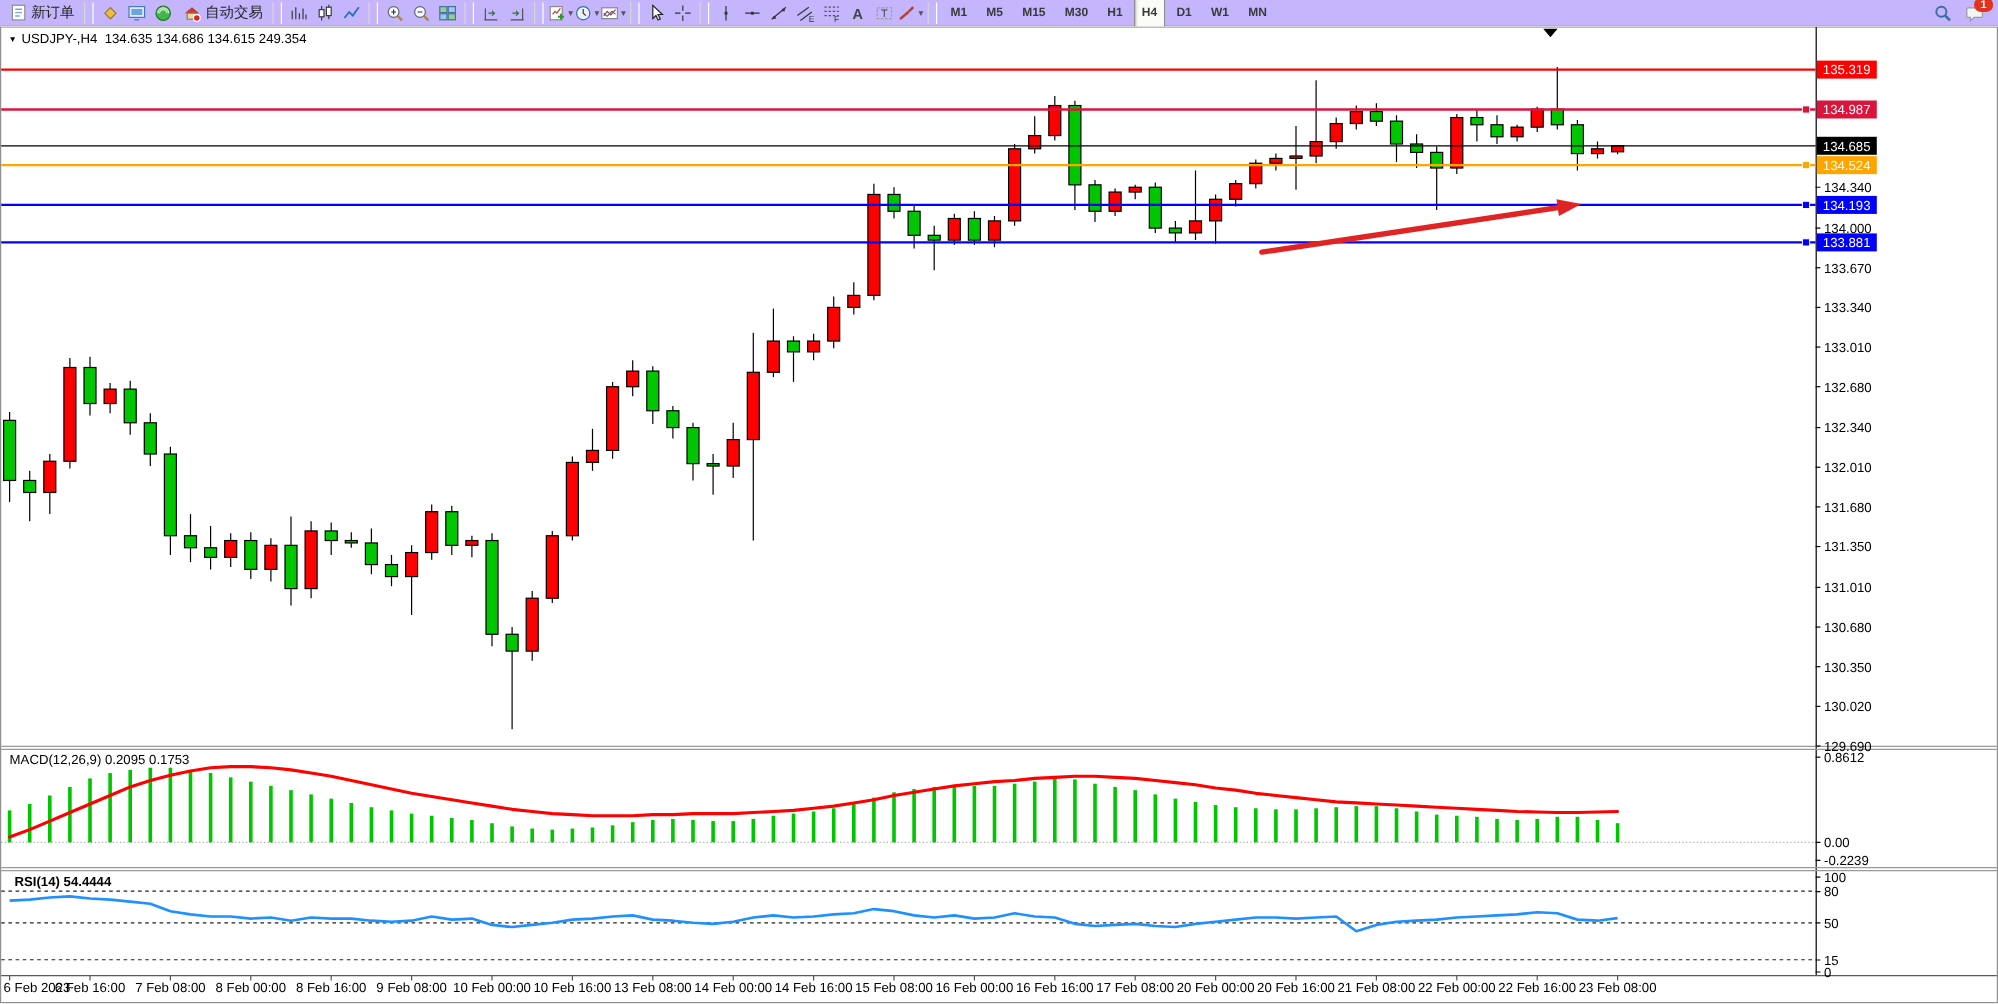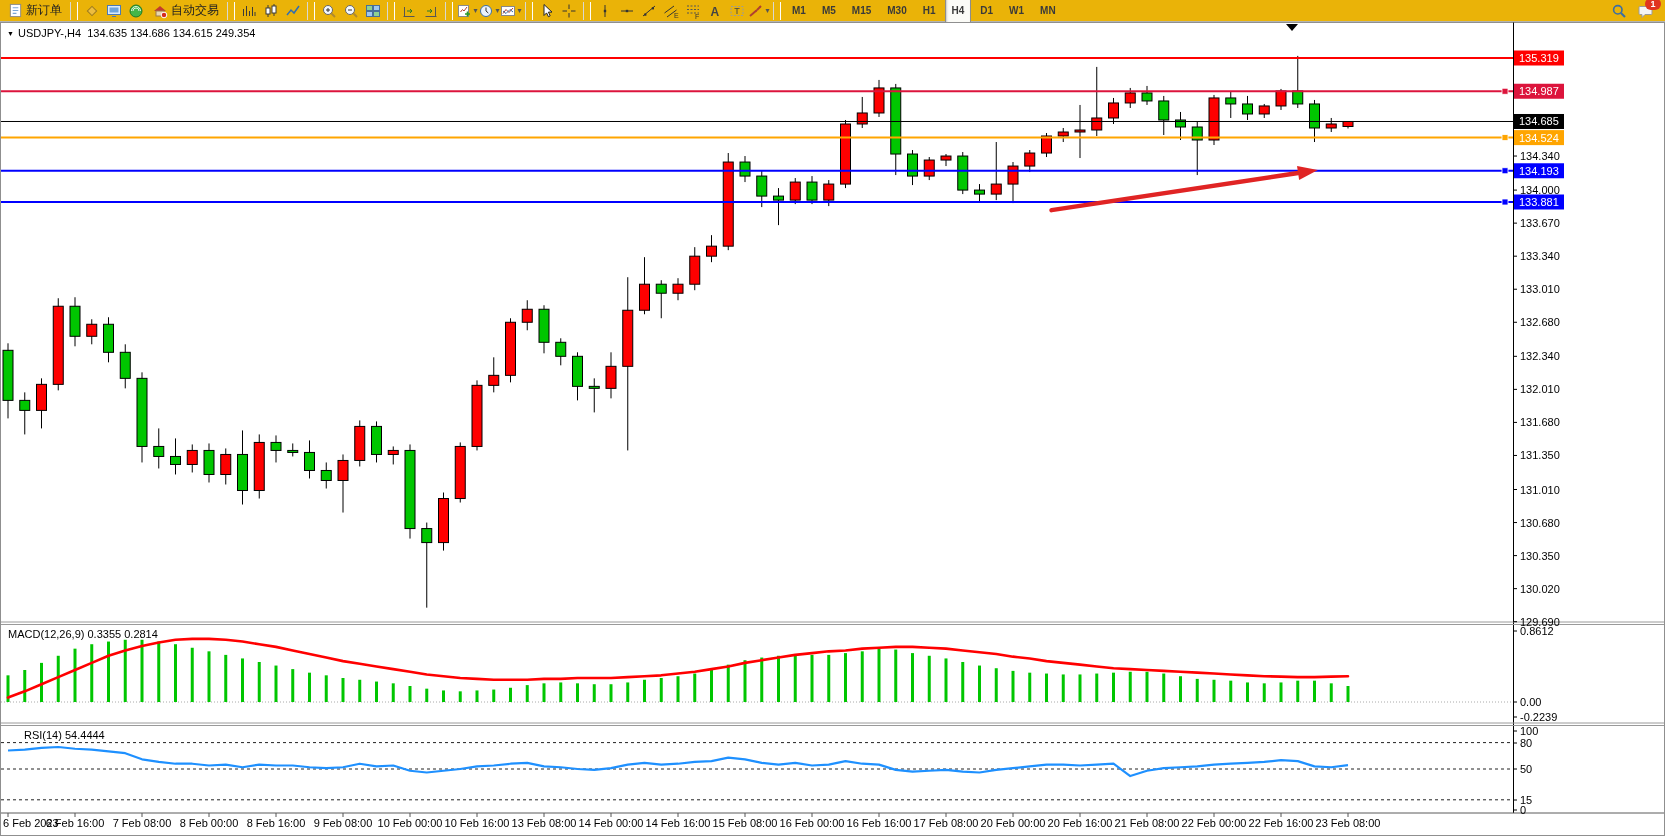--- a/index.html
+++ b/index.html
@@ -1,36 +1,36 @@
 <!DOCTYPE html>
 <html><head>
 <meta charset="utf-8">
 <style>
   html,body{margin:0;padding:0;background:#fff;width:1665px;height:837px;overflow:hidden;
     font-family:"Liberation Sans",sans-serif;}
-  #toolbar{position:absolute;top:0;left:0;width:1665px;height:22px;background:#eab308;
+  #toolbar{position:absolute;top:0;left:0;width:1665px;height:22px;background:#c4b5fd;
     border-bottom:1px solid #b5b5b0;display:flex;align-items:center;padding:0 3px;box-sizing:border-box;}
   .tbtn{display:inline-flex;align-items:center;gap:3px;height:20px;padding:0 4px;font-size:12px;color:#222;
     border:1px solid transparent;border-radius:2px;white-space:nowrap;}
   .ticon{display:inline-flex;align-items:center;justify-content:center;width:22px;height:20px;position:relative;}
   .tsep{width:6px;height:18px;border-left:1px solid #d8d8d2;border-right:1px solid #fdfdfb;margin:0 3px;}
   .caret{font-size:8px;color:#555;margin-left:1px;}
   .tf{font-size:10px;font-weight:bold;color:#3a3a3a;height:18px;padding:16px 6px;display:inline-flex;
     align-items:center;border:1px solid transparent;margin:0 1px;}
   .tf.active{border:1px solid #8d8d8d;background:#fbfbf7;box-shadow:inset 1px 1px 2px #c9c9c4;}
   .right-tools{margin-left:auto;display:flex;align-items:center;gap:4px;padding-right:6px;}
   .badge{position:absolute;top:-3px;right:-5px;min-width:12px;height:12px;border-radius:7px;background:#e0341f;
     color:#fff;font-size:9px;font-weight:bold;display:flex;align-items:center;justify-content:center;padding:0 2px;}
   #chart-area{position:absolute;top:22px;left:0;width:1665px;height:815px;background:#fff;}
   #chart-svg{position:absolute;top:0;left:0;}
   .overlay-label{position:absolute;font-size:11px;color:#000;white-space:nowrap;z-index:5;}
   #symbol-info{top:5px;left:7px;}
   #symbol-info .tri{font-size:7px;vertical-align:1px;margin-right:4px;}
   #macd-label{top:606px;left:8px;}
-  #rsi-label{top:707px;left:24px;}
+  #rsi-label{top:707px;left:12px;font-weight:bold;}
   svg text{font-family:"Liberation Sans",sans-serif;}
 </style>
 </head>
 <body>
 
 <div id="app">
   <div id="toolbar">
       <div class="tbtn">
         <span style="display: inline-flex;">
           <svg width="15" height="15" viewBox="0 0 16 16">
@@ -675,20 +675,20 @@
           <polygon points="1317.8500000000001,170.05665999999997 1299.113552182907,179.95340306008512 1297.031333539814,166.10911306303734" fill="#e02424"></polygon>
         </g>
         <polygon points="1286,24 1298,24 1292,31" fill="#000"></polygon>
       </svg>
 
     <div id="symbol-info" class="overlay-label">
       <span class="tri">▼</span><span>USDJPY-,H4</span>&nbsp;&nbsp;<span>134.635 134.686 134.615 249.354</span>
     </div>
 
     <div id="macd-label" class="overlay-label">
-      <span>MACD(12,26,9)</span>&nbsp;<span>0.3355</span>&nbsp;<span>0.2814</span>
+      <span>MACD(12,26,9)</span>&nbsp;<span>0.2095</span>&nbsp;<span>0.1753</span>
     </div>
 
     <div id="rsi-label" class="overlay-label">
       <span>RSI(14)</span>&nbsp;<span>54.4444</span>
     </div>
   </div>
 </div>
 
 </body></html>

